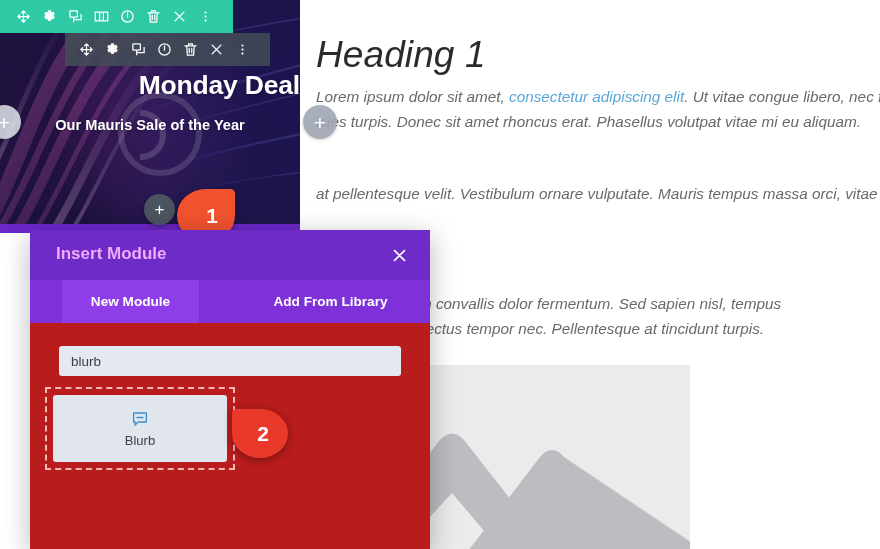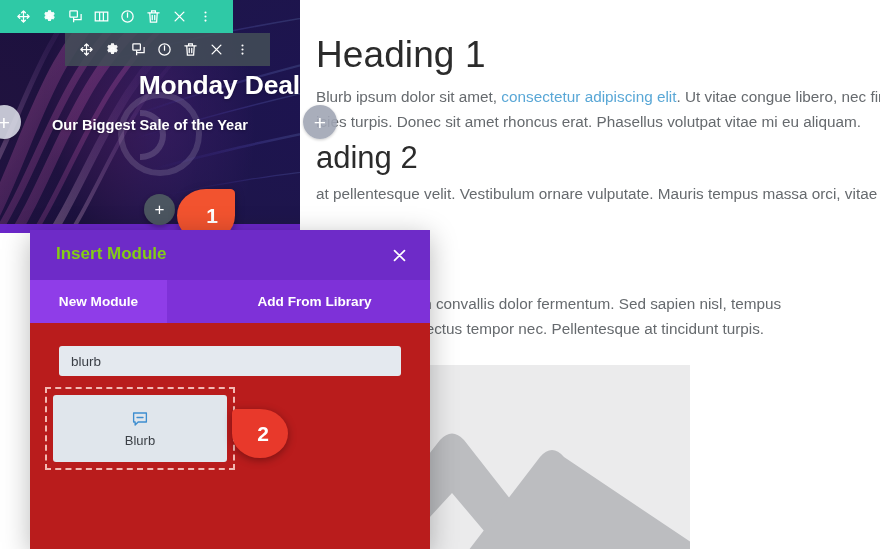--- a/index.html
+++ b/index.html
@@ -8,20 +8,21 @@
     background:#ffffff;
     font-family:"Liberation Sans", sans-serif;
     -webkit-font-smoothing:antialiased;
   }
   .stage{position:absolute;inset:0;width:880px;height:549px;overflow:hidden;}
 
   
   .page-body{
     position:absolute;left:300px;top:0;width:580px;height:532px;
     background:#ffffff;
+    font-style:italic;
   }
   .h1{
     position:absolute;left:16px;top:34px;
     font-size:37px;font-weight:400;color:#2b2b2b;letter-spacing:.1px;
     white-space:nowrap;
   }
   .para1{
     position:absolute;left:16px;top:84px;width:620px;
     font-size:15.3px;line-height:25px;color:#666a6e;
     white-space:nowrap;
@@ -136,32 +137,32 @@
     position:absolute;left:30px;top:230px;width:400px;height:319px;
     background:#ffffff;
     box-shadow:0 6px 26px rgba(0,0,0,.28);
     overflow:hidden;
   }
   .modal-head{
     height:50px;background:#6e2bc8;position:relative;
   }
   .modal-title{
     position:absolute;left:26px;top:14px;
-    font-size:17px;font-weight:700;color:#84cc16;
+    font-size:17px;font-weight:700;color:#f0abfc;
   }
   .modal-close{
     position:absolute;right:20px;top:14px;width:22px;height:22px;
     display:flex;align-items:center;justify-content:center;cursor:pointer;
   }
   .modal-tabs{display:flex;height:43px;background:#7e31d8;}
   .tab{
     display:flex;align-items:center;justify-content:center;
     font-size:13.6px;font-weight:700;color:#ffffff;cursor:pointer;
   }
-  .tab.t1{width:137px;background:#8f3de8;}
+  .tab.t1{width:137px;background:#8f3de8;margin-left:32px;}
   .tab.t2{flex:1;background:#7e31d8;margin-left:32px;}
   .modal-body{height:226px;background:#b91c1c;position:relative;}
   .search-wrap{position:absolute;left:29px;top:23px;width:342px;}
   .search-input{
     width:100%;height:30px;box-sizing:border-box;
     background:#e4e9ef;border:none;border-radius:3px;
     padding:0 12px;font-size:13.5px;color:#3a3f46;
     font-family:"Liberation Sans", sans-serif;
     outline:none;
   }
@@ -208,25 +209,24 @@
 </head>
 <body>
 
 <div class="stage">
 
   <div class="page-body">
 
     <div class="h1">Heading 1</div>
 
     <div class="para1">
-      <span>Blurb ipsum dolor sit amet, </span><a class="inline-link" href="#">consectetur adipiscing elit</a><span>. Ut vitae congue libero, nec fini</span>
+      <span>Lorem ipsum dolor sit amet, </span><a class="inline-link" href="#">consectetur adipiscing elit</a><span>. Ut vitae congue libero, nec fini</span>
       <span class="l2">icies turpis. Donec sit amet rhoncus erat. Phasellus volutpat vitae mi eu aliquam.</span>
     </div>
 
-    <div class="h2">ading 2</div>
 
     <div class="para2">
       <span>at pellentesque velit. Vestibulum ornare vulputate. Mauris tempus massa orci, vitae la</span><br>
     </div>
 
     <div class="para3">
       <span>felis semper, non convallis dolor fermentum. Sed sapien nisl, tempus</span><br>
       <span>dui, nec finibus lectus tempor nec. Pellentesque at tincidunt turpis.</span>
     </div>
   </div>
@@ -275,21 +275,21 @@
         <path d="M130 140 C 200 118 255 104 325 88" stroke-width="1.4"></path>
         <path d="M150 170 C 215 152 262 142 330 128" stroke-width="2.4"></path>
         <path d="M165 195 C 225 182 270 176 335 168" stroke-width="1.2"></path>
         <path d="M95 65 C 170 42 230 30 315 16" stroke-width="1.6"></path>
       </g>
     </svg>
 
     <div class="dlogo"></div>
 
     <div class="hero-title">Monday Deal</div>
-    <div class="hero-sub">Our Biggest Sale of the Year</div>
+    <div class="hero-sub">Our Mauris Sale of the Year</div>
     <div class="hero-bottom-bar"></div>
   </div>
 
   <div class="plus-circle left">+</div>
   <div class="plus-circle right">+</div>
   <div class="plus-dark">+</div>
 
   <div class="toolbar row">
     <div class="tb-btn">
       <svg width="15" height="15" viewBox="0 0 24 24" fill="none" stroke="#fff" stroke-width="2" stroke-linecap="round" stroke-linejoin="round">

